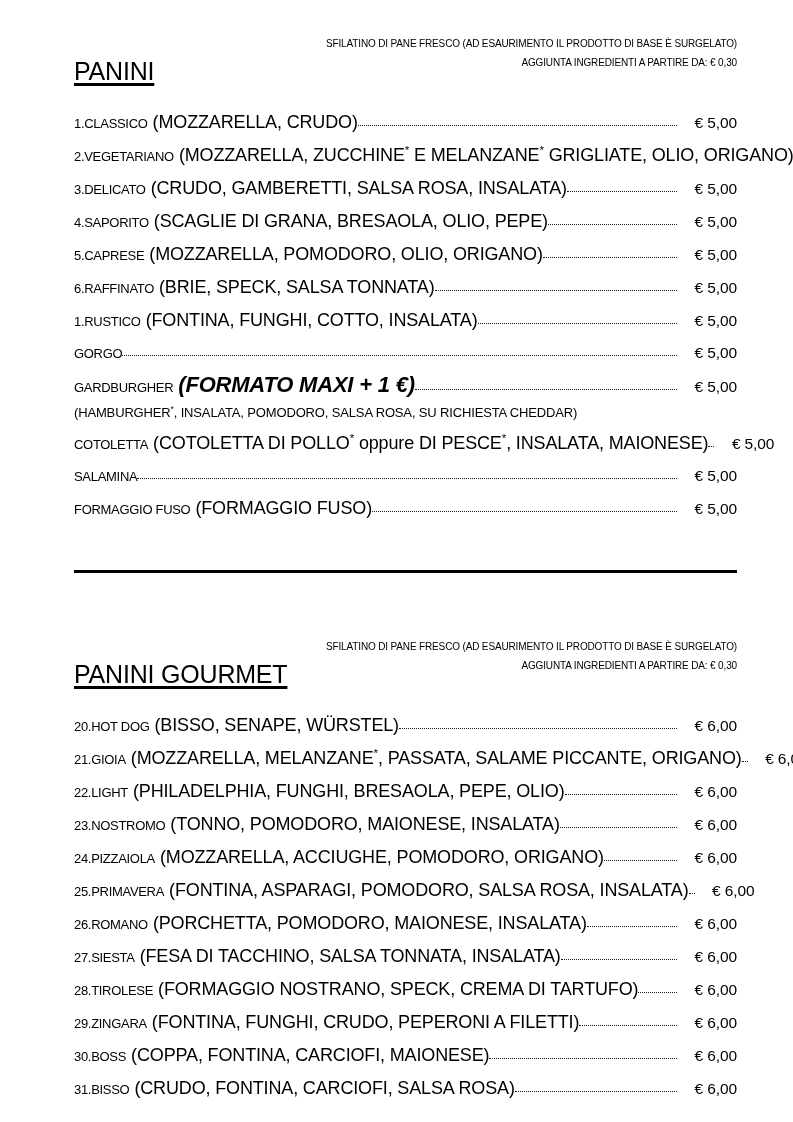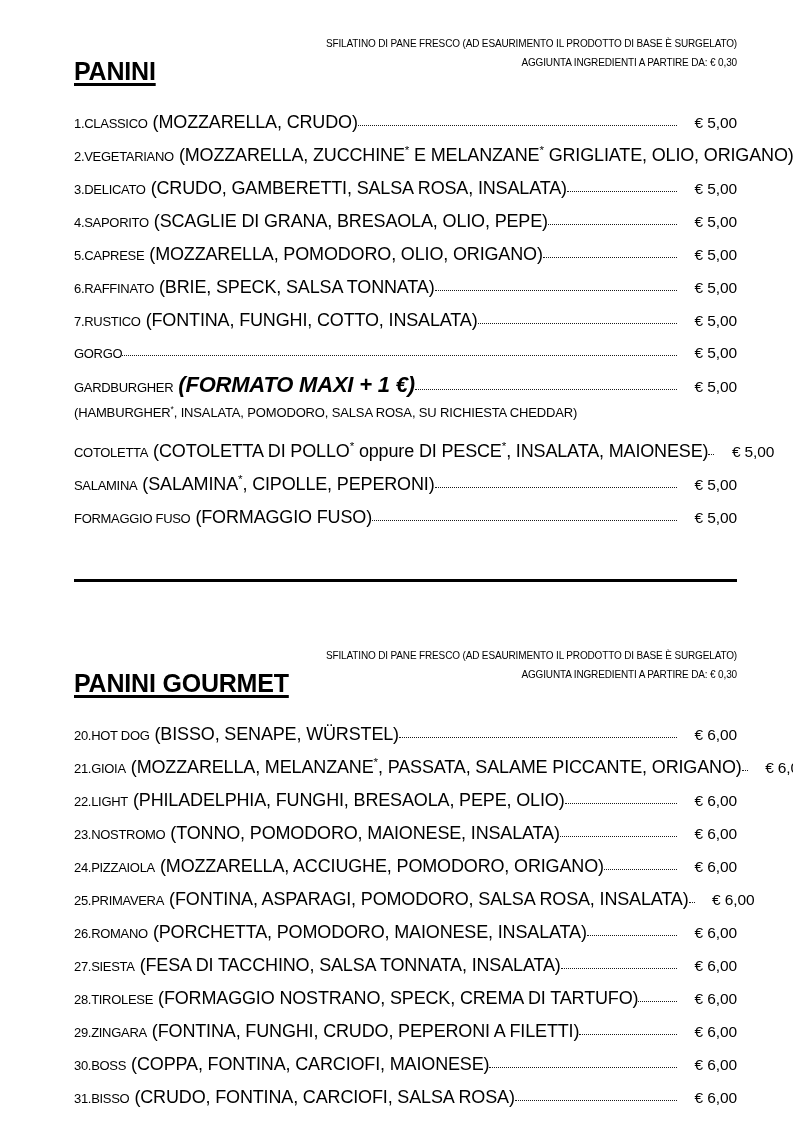--- a/index.html
+++ b/index.html
@@ -33,21 +33,21 @@
   .section-head {
     position: relative;
     height: 58px;
     margin: 0 56px 0 74px;
   }
   .section-title {
     position: absolute;
     left: 0;
     bottom: 2px;
     font-size: 25px;
-    font-weight: bold;
+    font-weight: normal;
     letter-spacing: -0.2px;
     text-decoration: underline;
     text-underline-offset: 3px;
     text-decoration-thickness: 2.5px;
     white-space: nowrap;
   }
   .section-notes {
     position: absolute;
     right: 0;
     top: 4px;
@@ -115,21 +115,21 @@
     letter-spacing: -0.1px;
     text-align: right;
     min-width: 54px;
     padding-left: 6px;
     line-height: 24px;
   }
   .item-subdesc {
     font-size: 13px;
     letter-spacing: -0.15px;
     line-height: 20px;
-    margin: -4px 0 16px 0;
+    margin: -4px 0 8px 0;
     white-space: nowrap;
   }
   sup {
     font-size: 0.65em;
     vertical-align: super;
     line-height: 0;
   }
 
   
   .divider {
@@ -191,21 +191,21 @@
       </div>
 
       <div class="item">
         <span class="item-label">6.RAFFINATO</span>
         <span class="item-desc">(BRIE, SPECK, SALSA TONNATA)</span>
         <span class="leader"></span>
         <span class="item-price">€ 5,00</span>
       </div>
 
       <div class="item">
-        <span class="item-label">7.RUSTICO</span>
+        <span class="item-label">1.RUSTICO</span>
         <span class="item-desc">(FONTINA, FUNGHI, COTTO, INSALATA)</span>
         <span class="leader"></span>
         <span class="item-price">€ 5,00</span>
       </div>
 
       <div class="item">
         <span class="item-label">GORGO</span>
         <span class="leader"></span>
         <span class="item-price">€ 5,00</span>
       </div>
@@ -220,21 +220,20 @@
 
       <div class="item">
         <span class="item-label">COTOLETTA</span>
         <span class="item-desc">(COTOLETTA DI POLLO<sup>*</sup> oppure DI PESCE<sup>*</sup>, INSALATA, MAIONESE)</span>
         <span class="leader"></span>
         <span class="item-price">€ 5,00</span>
       </div>
 
       <div class="item">
         <span class="item-label">SALAMINA</span>
-        <span class="item-desc">(SALAMINA<sup>*</sup>, CIPOLLE, PEPERONI)</span>
         <span class="leader"></span>
         <span class="item-price">€ 5,00</span>
       </div>
 
       <div class="item">
         <span class="item-label">FORMAGGIO FUSO</span>
         <span class="item-desc">(FORMAGGIO FUSO)</span>
         <span class="leader"></span>
         <span class="item-price">€ 5,00</span>
       </div>

